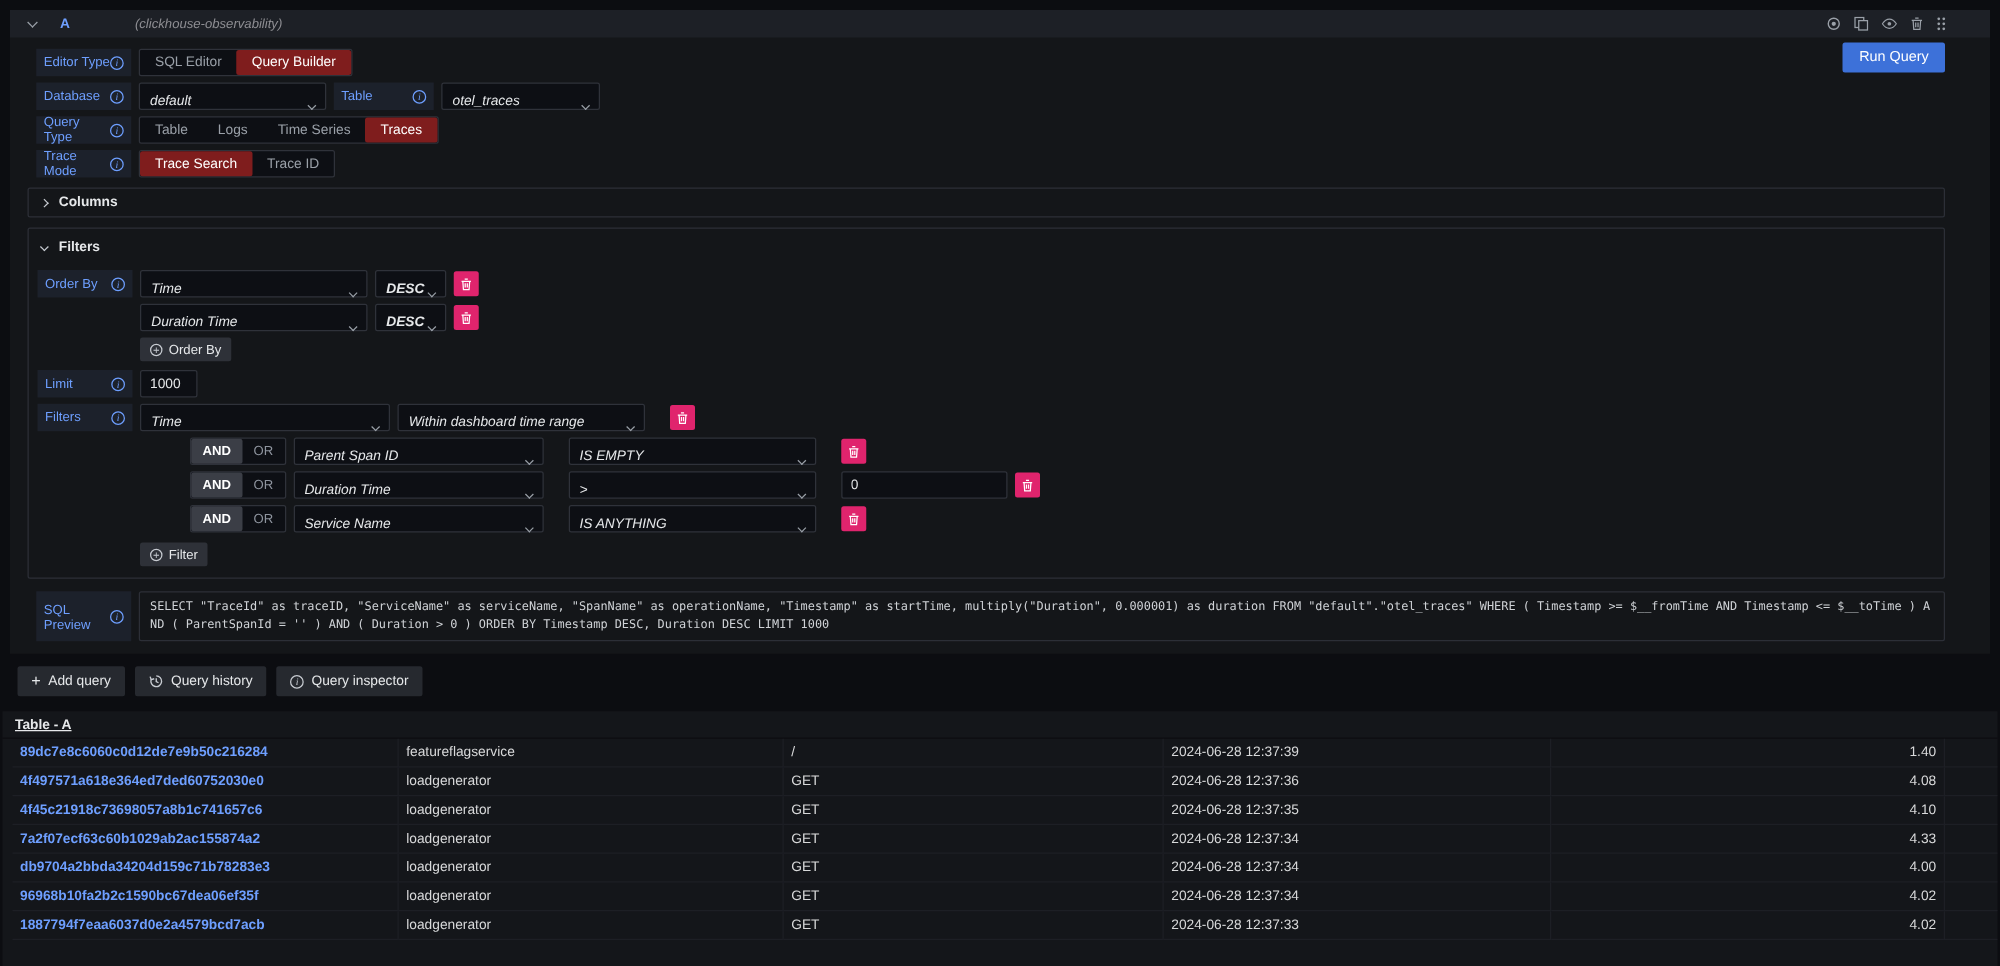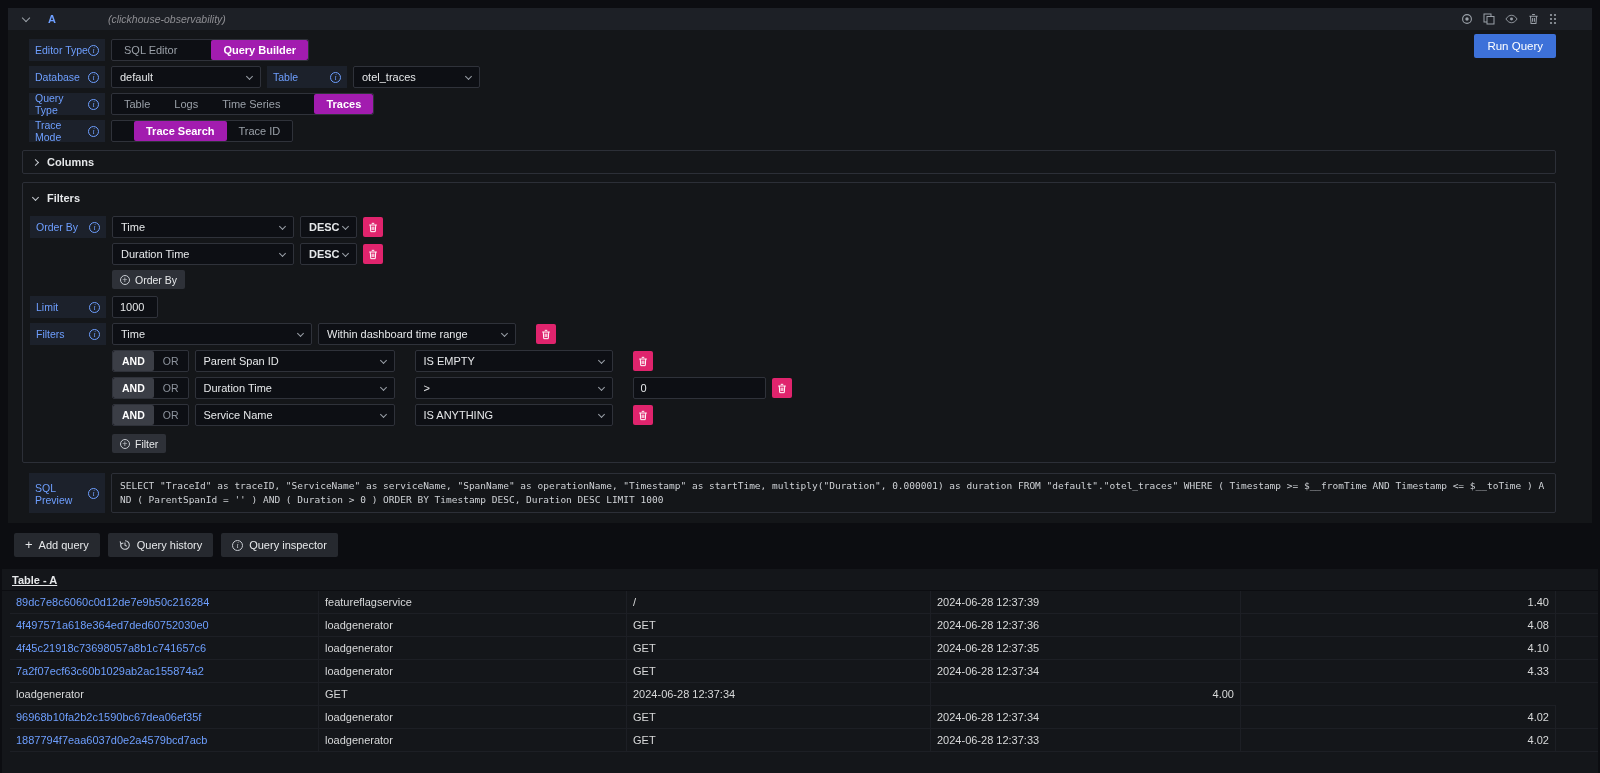--- a/index.html
+++ b/index.html
@@ -31,40 +31,40 @@
     font-weight:500; display:flex; align-items:center; justify-content:space-between;
     padding:0 6px; flex:none; }
   .info { width:11px; height:11px; border:1px solid #6e9fff; border-radius:50%;
     font-size:8px; line-height:9px; text-align:center; color:#6e9fff; font-style:italic;
     font-family:"Liberation Serif", serif; flex:none; }
 
   .radio-group { display:flex; background:#0d0f14; border:1px solid #2f323a; border-radius:2px;
     height:22px; align-items:stretch; }
   .radio-opt { padding:0 12px; font-size:11px; color:#9aa0a8; display:flex; align-items:center;
     cursor:pointer; white-space:nowrap; }
-  .radio-opt.sel { background:#a21caf; color:#fff; font-weight:bold; border-radius:2px;margin-left:22px; }
+  .radio-opt.sel { background:#7f1d1d; color:#fff; font-weight:normal; border-radius:2px; }
 
   .select { height:22px; background:#0d0f14; border:1px solid #2f323a; border-radius:2px;
-    display:flex; align-items:center; padding:0 8px; font-size:11px; color:#e6e8ea;
-    cursor:pointer; flex:none; }
+    display:flex; align-items:flex-end; padding:0 8px; font-size:11px; color:#e6e8ea;
+    cursor:pointer; flex:none;font-style:italic; }
   .select .chev { width:5px;height:5px;border-right:1.2px solid #9aa0a8;border-bottom:1.2px solid #9aa0a8;
     transform:rotate(45deg); margin-left:auto; margin-top:-2px; }
   .tinput { height:22px; background:#0d0f14; border:1px solid #2f323a; border-radius:2px;
     color:#e6e8ea; font-size:11px; padding:0 7px; font-family:inherit; flex:none; }
 
   .w150{width:150px}.w145{width:127px}.w182{width:182px}.w57{width:57px}
   .w200{width:200px}.w198{width:198px}.w133{width:133px}.w46{width:46px}
   .indent { width:76px; flex:none; }
   .gap8 { width:8px; flex:none; }
 
   .trash { width:20px; height:20px; background:#e0246d; border:none; border-radius:2px;
     display:flex; align-items:center; justify-content:center; cursor:pointer; flex:none; }
 
   .andor { display:flex; height:22px; background:#0d0f14; border:1px solid #2f323a;
-    border-radius:2px; flex:none; }
+    border-radius:2px; flex:none;margin-left:40px; }
   .seg { padding:0 9px; font-size:10.5px; color:#8e949e; display:flex; align-items:center; cursor:pointer; }
   .seg.sel { background:#3b3e46; color:#fff; font-weight:bold; border-radius:2px; }
 
   .addbtn { height:19px; background:#2e3138; border:none; border-radius:2px; color:#e6e8ea;
     font-size:10.5px; display:flex; align-items:center; gap:5px; padding:0 8px; cursor:pointer;
     font-family:inherit; }
   .cplus { width:10px; height:10px; border:1px solid #c7cbd1; border-radius:50%;
     font-size:9px; line-height:8px; text-align:center; color:#c7cbd1; }
 
   .secbox { margin-left:-7px; margin-top:8px; border:1px solid #2c2f37; border-radius:2px; }
@@ -90,21 +90,21 @@
   .panel { margin:12px 2px 0 2px; background:#14161a; height:300px; }
   .panel-title { height:22px; display:flex; align-items:center; padding:0 10px;
     font-size:11px; font-weight:bold; color:#e6e8ea; border-bottom:1px solid #0c0d11;text-decoration:underline; }
   .tgrid { padding:0 0 0 8px; }
   .thead, .trow { display:grid; grid-template-columns:309px 308px 304px 310px 315px 1fr; }
   .thcell { font-size:11px; font-weight:bold; color:#e6e8ea; line-height:21px; padding:0 6px;
     border-bottom:1px solid #26292f; white-space:nowrap; overflow:hidden; }
   .tcell { font-size:11px; line-height:22px; padding:0 6px; border-bottom:1px solid #1d1f25;
     border-right:1px solid #1d1f25; white-space:nowrap; overflow:hidden; color:#d8d9da; }
   .tcell.filler { border-right:none; }
-  .tcell.c0 { color:#6e9fff; cursor:pointer; }
+  .tcell.c0 { color:#6e9fff; cursor:pointer;font-weight:bold; }
   .thcell.num, .tcell.c4 { text-align:right; }
 
   svg { display:block; }
 </style>
 </head>
 <body>
 
 <div class="card">
 
   <div class="qheader">
@@ -449,20 +449,21 @@
         </div>
         <div class="trow">
           <div class="tcell c0">7a2f07ecf63c60b1029ab2ac155874a2</div>
           <div class="tcell c1">loadgenerator</div>
           <div class="tcell c2">GET</div>
           <div class="tcell c3">2024-06-28 12:37:34</div>
           <div class="tcell c4">4.33</div>
           <div class="tcell filler"></div>
         </div>
         <div class="trow">
+          <div class="tcell c0">db9704a2bbda34204d159c71b78283e3</div>
           <div class="tcell c1">loadgenerator</div>
           <div class="tcell c2">GET</div>
           <div class="tcell c3">2024-06-28 12:37:34</div>
           <div class="tcell c4">4.00</div>
           <div class="tcell filler"></div>
         </div>
         <div class="trow">
           <div class="tcell c0">96968b10fa2b2c1590bc67dea06ef35f</div>
           <div class="tcell c1">loadgenerator</div>
           <div class="tcell c2">GET</div>

